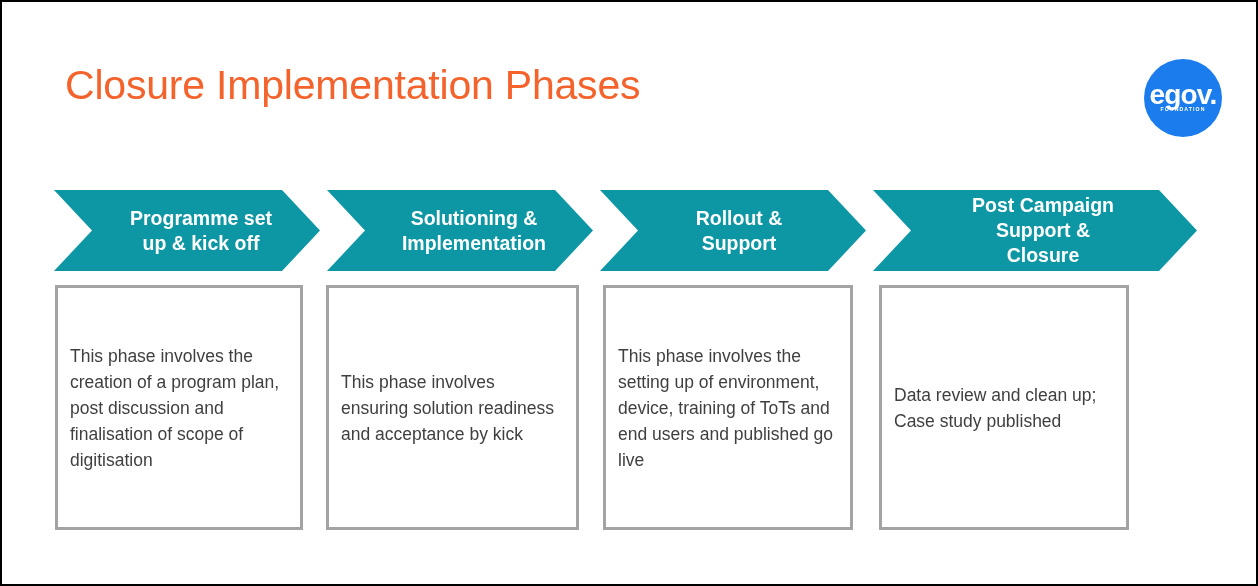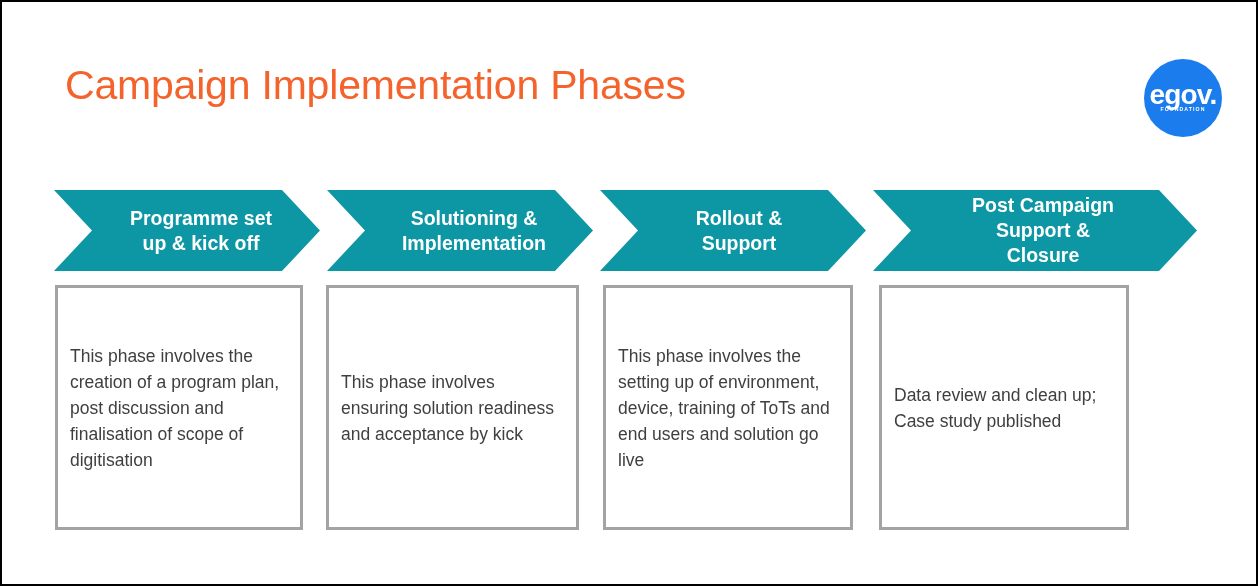--- a/index.html
+++ b/index.html
@@ -138,21 +138,21 @@
   .box-0{ left:53px;  width:248px; }
   .box-1{ left:324px; width:253px; }
   .box-2{ left:601px; width:250px; }
   .box-3{ left:877px; width:250px; }
 </style>
 </head>
 <body>
 
 <div id="slide">
 
-  <div id="title">Campaign Implementation Phases</div>
+  <div id="title">Closure Implementation Phases</div>
 
   <div id="logo">
     <div class="logo-word">egov.</div>
     <div class="logo-sub">FOUNDATION</div>
   </div>
 
   <div id="chevron-band">
 
     <div class="chevron chev-1">
       <div class="c-label">Solutioning &amp;
@@ -179,21 +179,21 @@
 
   <div class="desc-box box-0">
     <div class="d-text">This phase involves the creation of a program plan, post discussion and finalisation of scope of digitisation</div>
   </div>
 
   <div class="desc-box box-1">
     <div class="d-text">This phase involves ensuring solution readiness and acceptance by kick</div>
   </div>
 
   <div class="desc-box box-2">
-    <div class="d-text">This phase involves the setting up of environment, device, training of ToTs and end users and solution go live</div>
+    <div class="d-text">This phase involves the setting up of environment, device, training of ToTs and end users and published go live</div>
   </div>
 
   <div class="desc-box box-3">
     <div class="d-text">Data review and clean up;
 Case study published</div>
   </div>
 
 </div>
 
 </body></html>

